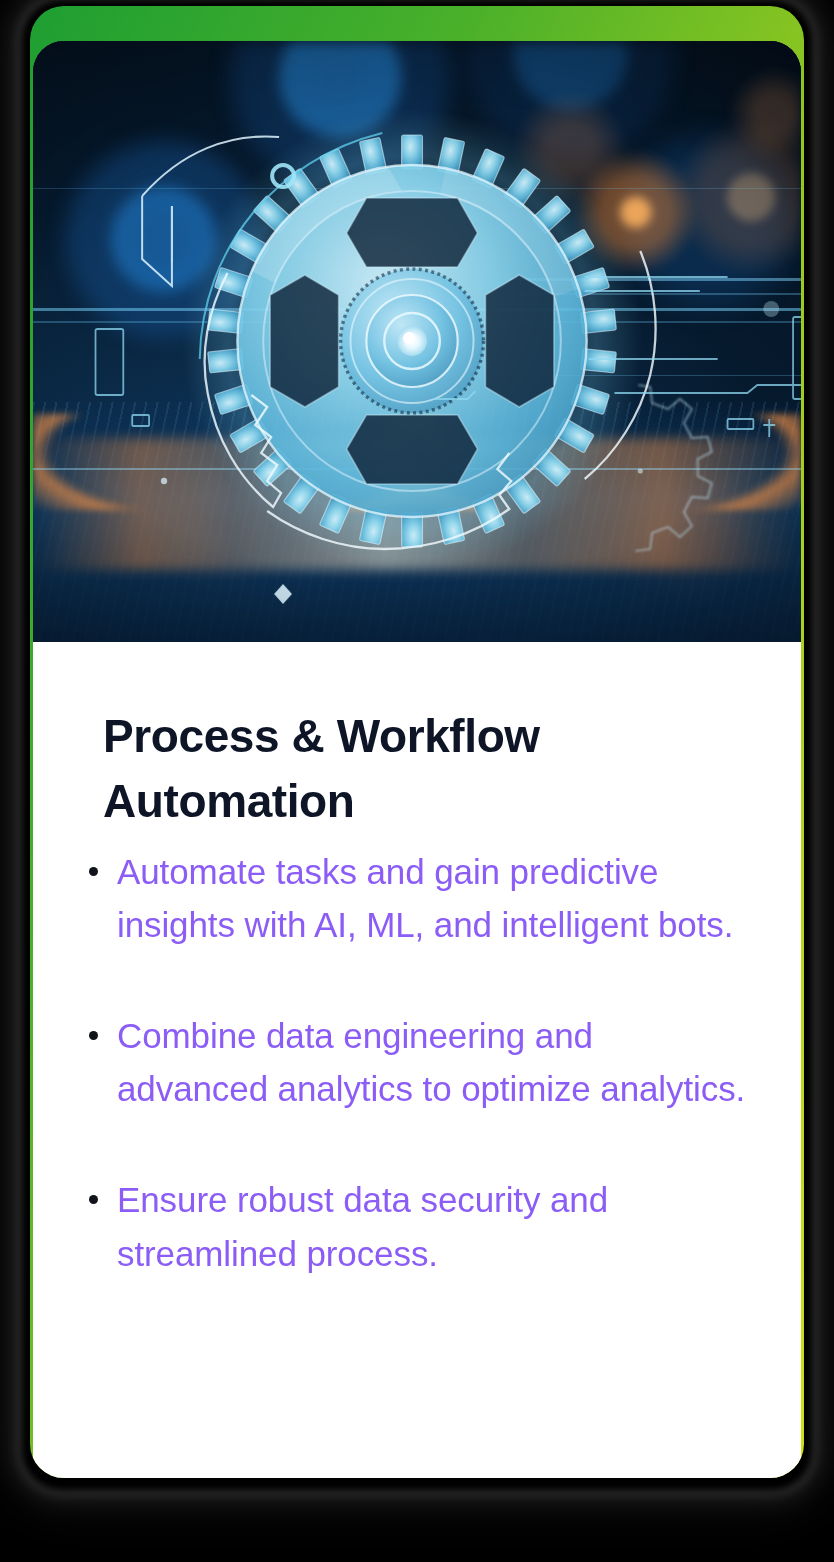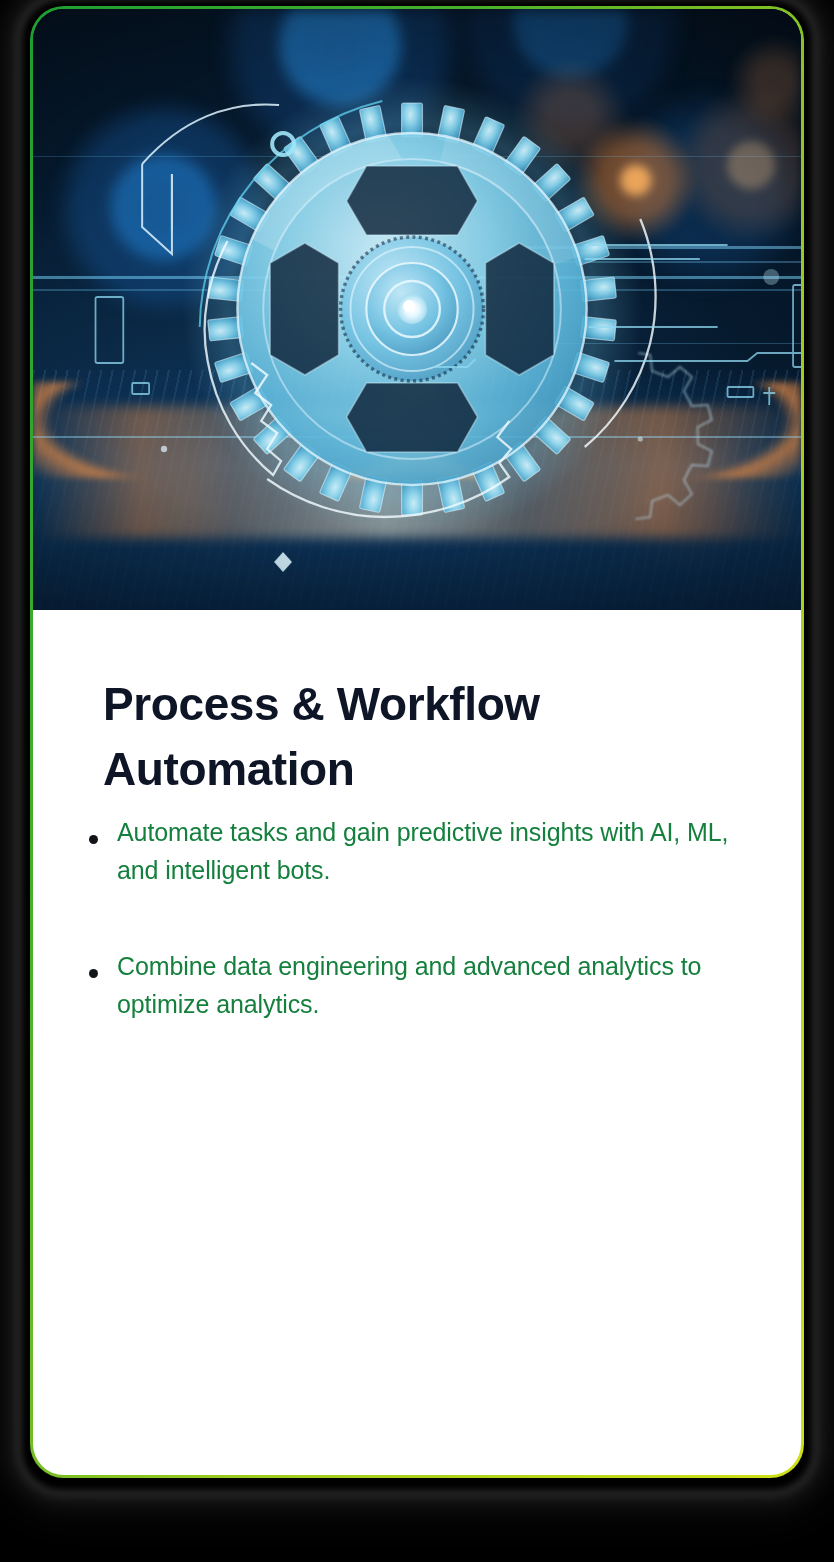--- a/index.html
+++ b/index.html
@@ -28,20 +28,21 @@
     padding:3px;
     box-sizing:border-box;
     overflow:hidden;
   }
   .card-inner{
     width:100%;height:100%;
     border-radius:31px;
     background:#ffffff;
     overflow:hidden;
     position:relative;
+    margin-top:32px;
   }
 
   
   .hero{
     position:relative;width:100%;height:601px;overflow:hidden;
     background:#050b14;
   }
   .hero-layer{position:absolute;inset:0;}
 
   
@@ -115,21 +116,21 @@
 
   
   .content{padding:62px 52px 0 40px;background:#fff;}
   .title{
     font-size:46px;line-height:1.42;font-weight:700;color:#0d1526;
     letter-spacing:-0.4px;margin:0 0 4px 30px;
   }
   .bullets{list-style:none;margin:10px 0 0 0;padding:0;}
   .bullets li{
     position:relative;padding-left:44px;
-    font-size:25px;line-height:1.52;color:#15803d;
+    font-size:35px;line-height:1.52;color:#8b5cf6;
     margin-bottom:58px;letter-spacing:-0.1px;
   }
   .bullets li:last-child{margin-bottom:0;}
   .bullets li::before{
     content:"";position:absolute;left:16px;top:22px;
     width:9px;height:9px;border-radius:50%;background:#111418;
   }
 </style>
 </head>
 <body>
@@ -366,17 +367,18 @@
       </svg>
 
       <div class="hero-layer vignette"></div>
     </div>
 
     <div class="content">
       <h2 class="title">Process &amp; Workflow Automation</h2>
       <ul class="bullets">
         <li>Automate tasks and gain predictive insights with AI, ML, and intelligent bots.</li>
         <li>Combine data engineering and advanced analytics to optimize analytics.</li>
+        <li>Ensure robust data security and streamlined process.</li>
       </ul>
     </div>
 
   </div>
 </div>
 
 </body></html>

